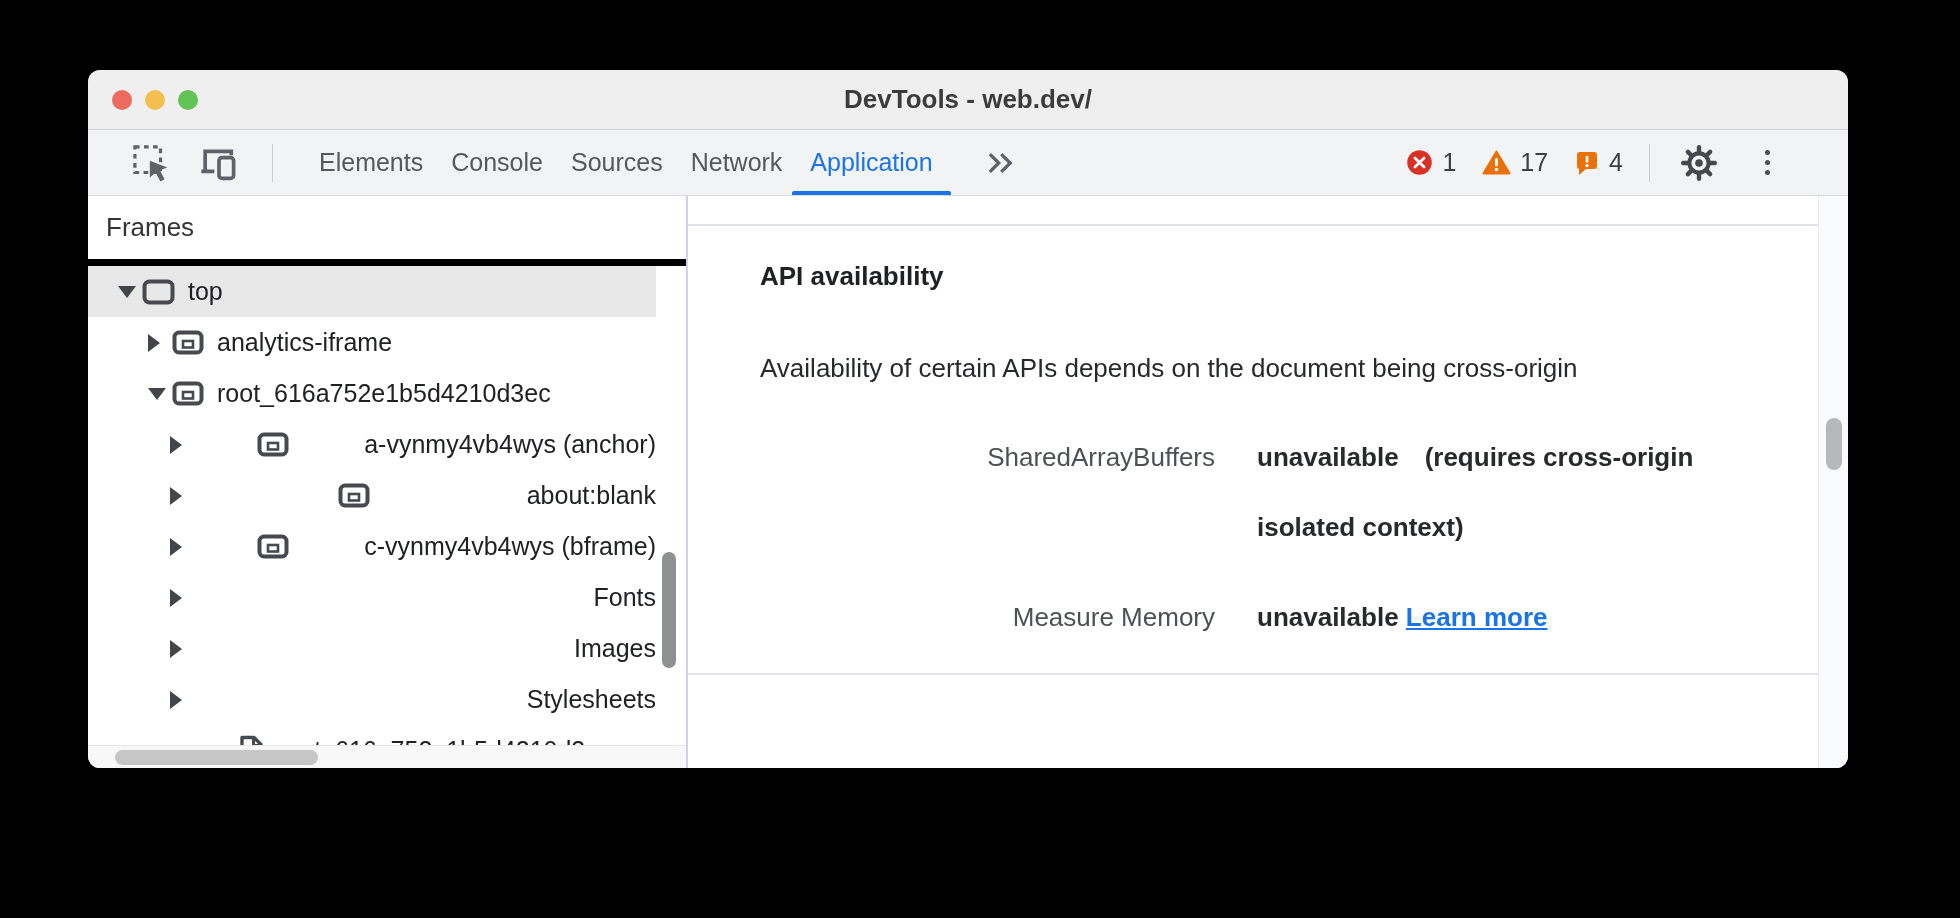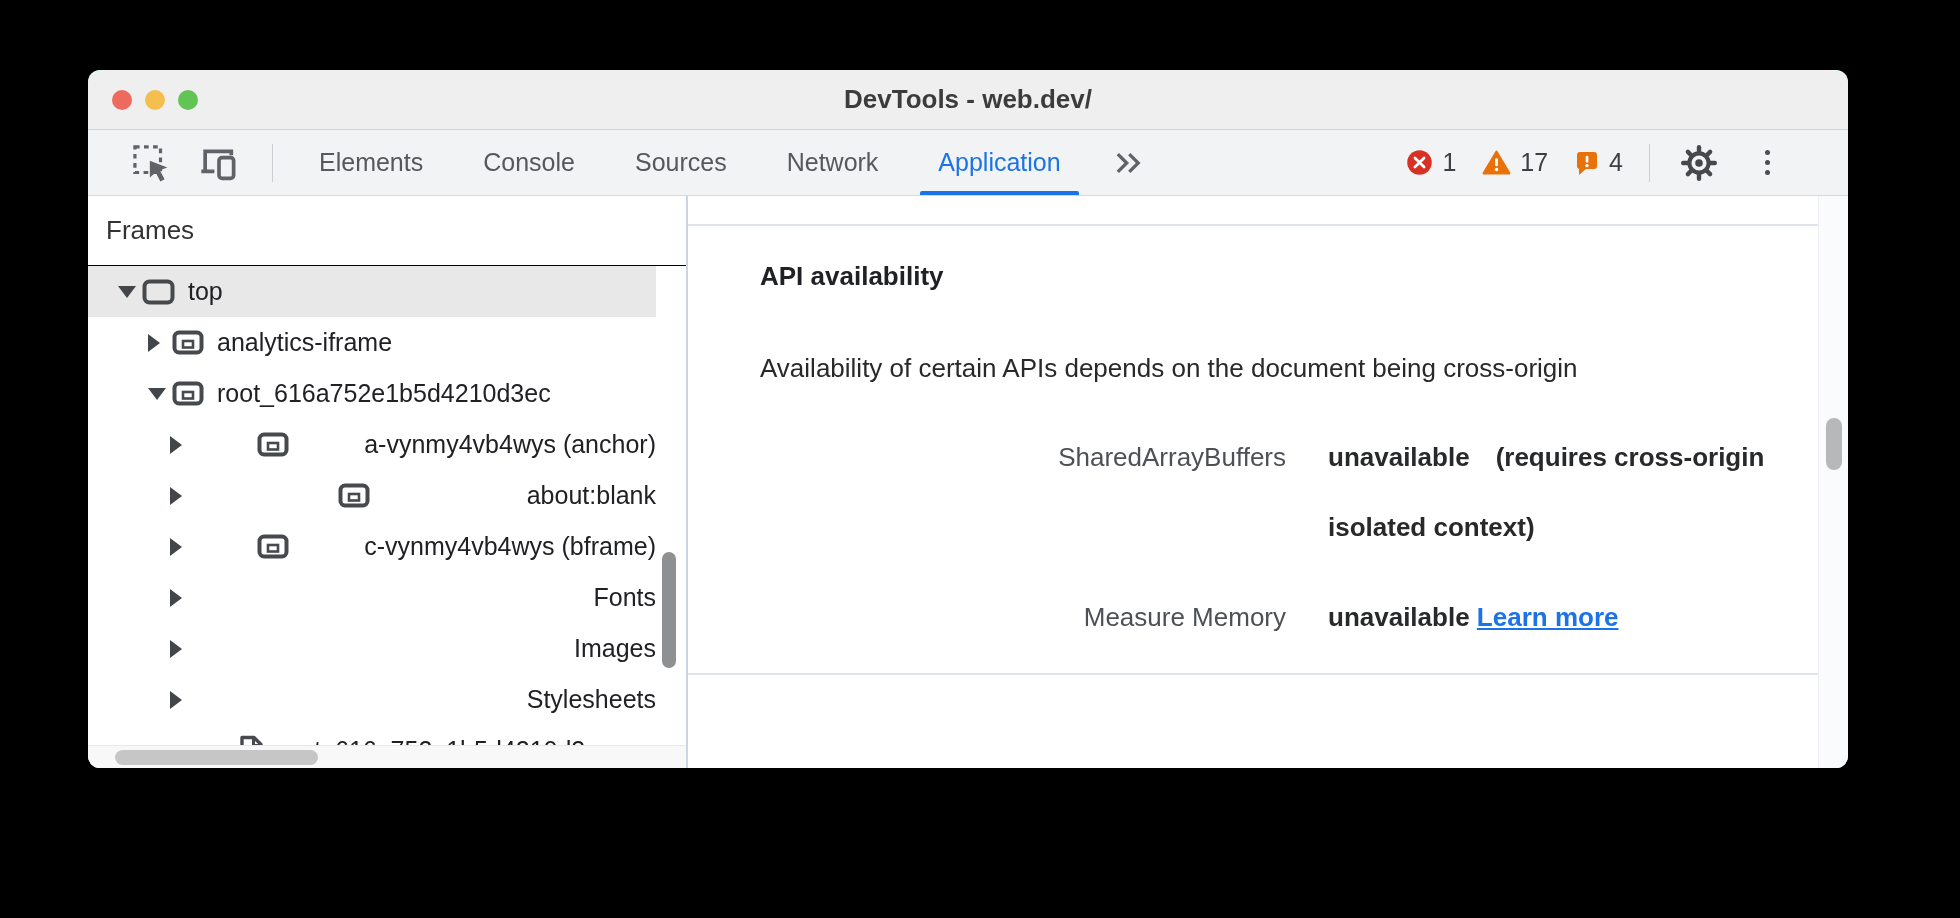--- a/index.html
+++ b/index.html
@@ -16,40 +16,40 @@
   .light { width:20px; height:20px; border-radius:50%; }
   .light.red { background:#ed6a5e; } .light.yellow { background:#f4bf4f; } .light.green { background:#61c454; }
   .win-title { font-size:26px; font-weight:bold; color:#3c3c3c; }
 
   
   .toolbar { height:66px; background:#f1f3f4; border-bottom:1px solid #d7dbde;
     display:flex; align-items:center; padding-left:38px; padding-right:56px; }
   .tool-btn { width:50px; height:50px; display:flex; align-items:center; justify-content:center; flex:0 0 auto; }
   .tool-btn + .tool-btn { margin-left:18px; }
   .vsep { width:1px; height:38px; background:#ccced1; margin-left:28px; flex:0 0 auto; }
-  .tabs { display:flex; align-items:flex-start; gap:60px; margin-left:46px; height:100%; }
+  .tabs { display:flex; align-items:flex-start; gap:28px; margin-left:46px; height:100%; }
   .tab { position:relative; height:100%; display:flex; align-items:center; font-size:25px; color:#55585c; cursor:default; white-space:nowrap; }
   .tab.active { color:#1a73e8; }
   .tab-underline { position:absolute; left:-18px; right:-18px; bottom:0; height:4px; background:#1a73e8; border-radius:2px 2px 0 0; }
   .more-tabs { margin-left:52px; display:flex; align-items:center; }
   .badges { margin-left:auto; display:flex; align-items:center; gap:12px; }
   .badge { display:flex; align-items:center; gap:9px; }
   .badge-num { font-size:25px; color:#3c4043; }
   .badge + .badge { margin-left:14px; }
   .menu-dots { display:flex; flex-direction:column; gap:5px; align-items:center; width:40px; }
   .menu-dots i { width:5px; height:5px; border-radius:50%; background:#4a4d52; }
   .gear-wrap { margin-left:24px; } .dots-wrap { margin-left:26px; }
 
   
   .body { display:flex; height:572px; }
 
   
   .sidebar { position:relative; width:598px; height:572px; background:#fff; flex:0 0 auto; overflow:hidden; }
   .pane-header { height:70px; display:flex; align-items:center; padding-left:18px;
-    font-size:26px; color:#333; border-bottom:1px solid #000000; }
+    font-size:26px; color:#333; border-bottom:7px solid #000000; }
   .tree { height:479px; overflow:hidden; width:568px; }
   .tree-row { display:flex; align-items:center; height:51px; white-space:nowrap; overflow:hidden; font-size:25px; color:#202124; }
   .tree-row.selected { background:#e8e8e8; }
   .caret { width:24px; flex:0 0 auto; display:flex; align-items:center; }
   .caret.exp i { width:0; height:0; border-left:9px solid transparent; border-right:9px solid transparent; border-top:12px solid #424549; }
   .caret.col i { width:0; height:0; border-top:9px solid transparent; border-bottom:9px solid transparent; border-left:12px solid #424549; }
   .t-icon { margin-right:13px; flex:0 0 auto; display:flex; }
   .lv0 { padding-left:30px; } .lv1 { padding-left:60px; } .lv2 { padding-left:82px;justify-content:space-between; } .lv-doc { padding-left:150px; }
   .v-scroll { position:absolute; right:10px; top:356px; width:14px; height:116px; border-radius:7px; background:#8f9092; }
   .h-scroll { position:absolute; left:0; right:0; bottom:0; height:23px; background:#f8f8f8; border-top:1px solid #e8e8e8; }
@@ -60,21 +60,21 @@
   
   .main { position:relative; flex:1; background:#fff; overflow:hidden; }
   .main-inner { margin-right:30px; }
   .top-strip { height:28px; background:#fff; }
   .section { border-top:2px solid #dfe3ed; border-bottom:2px solid #dfe3ed;
     padding:32px 0 21px 72px; }
   .sec-title { font-size:26px; font-weight:bold; color:#202124; line-height:36px; }
   .sec-desc { margin-top:38px; font-size:26px; color:#28292b; line-height:72px; }
   .link { color:#1a73e8; text-decoration:underline; cursor:pointer; }
   .api-rows { margin-top:18px; }
-  .api-row { display:flex; line-height:70px; font-size:26px;justify-content:flex-end; }
+  .api-row { display:flex; line-height:70px; font-size:26px; }
   .api-row + .api-row { margin-top:20px; }
   .api-name { width:455px; flex:0 0 auto; text-align:right; color:#4d5156; }
   .api-val { margin-left:42px; width:490px; color:#28292b;font-weight:bold; }
   .api-detail { margin-left:26px; }
   .right-gutter { position:absolute; right:0; top:0; bottom:0; width:30px; background:#fafbfc; border-left:1px solid #ededf0; }
   .rv-thumb { position:absolute; left:7px; top:222px; width:16px; height:52px; border-radius:8px; background:#b6b8ba; }
 </style>
 </head>
 <body>
 

